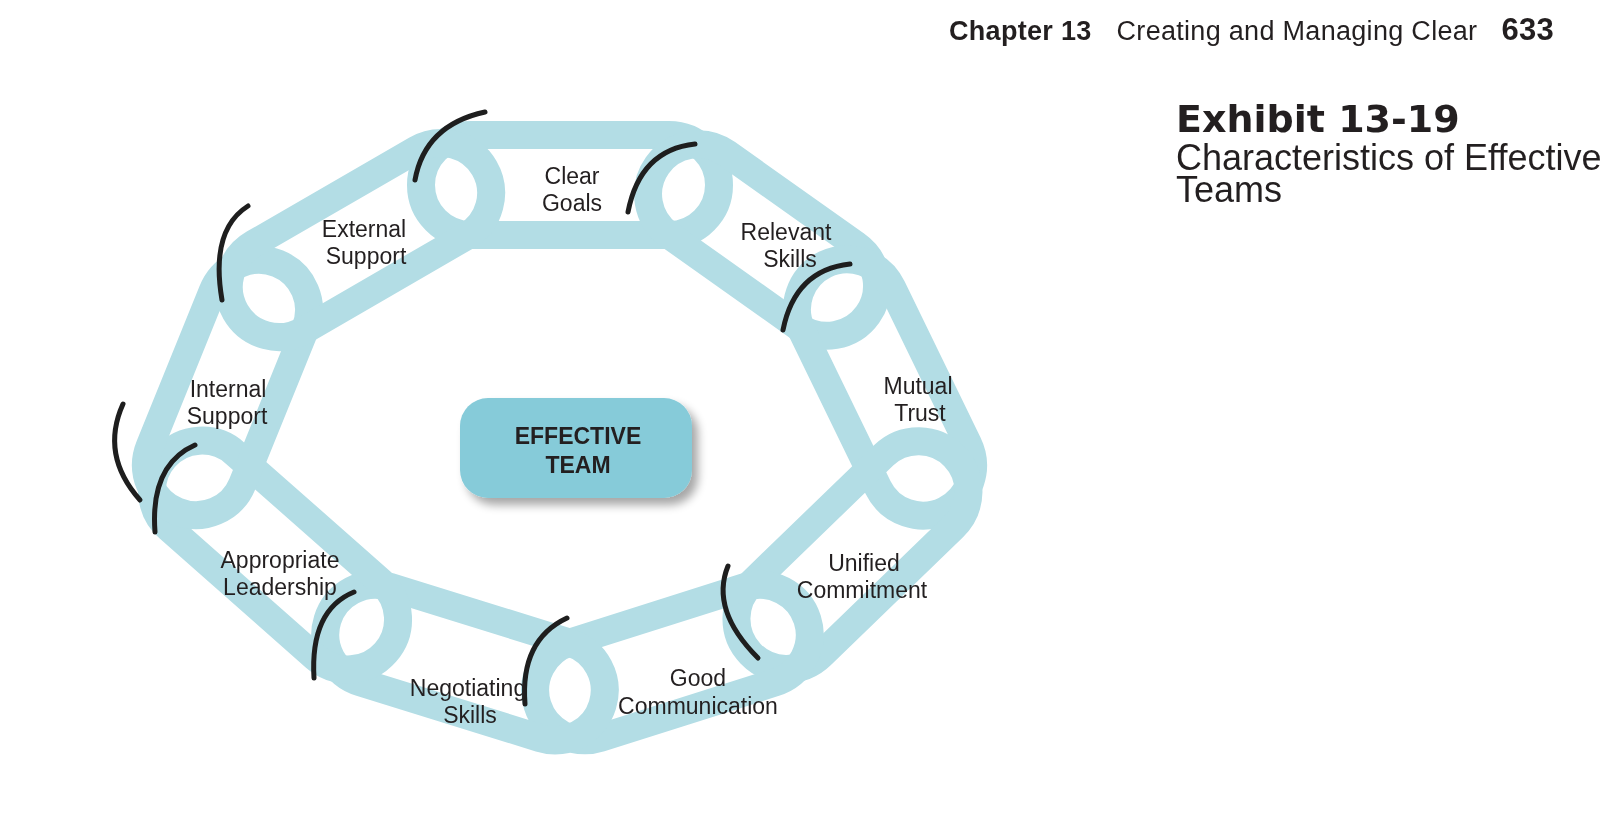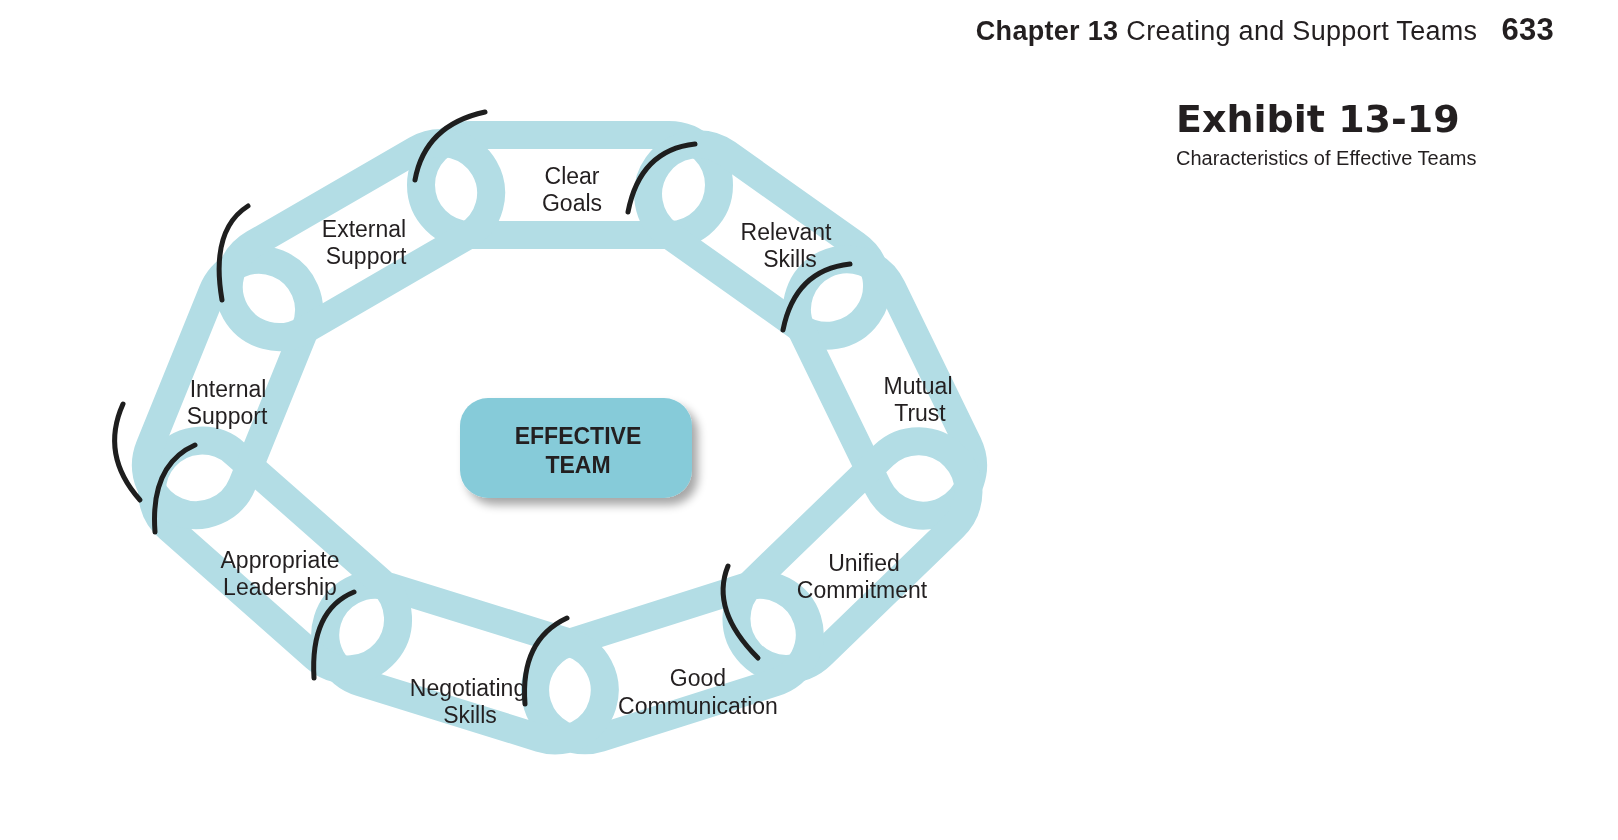--- a/index.html
+++ b/index.html
@@ -1,32 +1,32 @@
 <!DOCTYPE html>
 <html><head>
   <meta charset="utf-8">
   <style>
     html, body { margin: 0; padding: 0; background: #ffffff; }
     body { width: 1618px; height: 840px; position: relative; overflow: hidden; font-family: "Liberation Sans", sans-serif; }
     .running-head { position: absolute; top: 12px; right: 64px; font-family: "Liberation Sans", sans-serif; font-size: 27px; color: #231f20; white-space: nowrap; letter-spacing: 0.3px; }
-    .running-head .chapter { font-weight: bold; margin-right: 8px; }
+    .running-head .chapter { font-weight: bold; margin-right: 25px; }
     .running-head .title { font-weight: normal; margin-right: 24px; }
     .running-head .page { font-weight: bold; font-size: 31px; }
     .exhibit { position: absolute; left: 1176px; top: 96px; color: #231f20; }
     .exhibit .num { font-family: "DejaVu Sans", sans-serif; font-weight: bold; font-size: 38px; line-height: 46px; }
-    .exhibit .sub { font-family: "Liberation Sans", sans-serif; font-size: 20px; line-height: 32px; }
+    .exhibit .sub { font-family: "Liberation Sans", sans-serif; font-size: 36px; line-height: 32px; }
     svg#diagram { position: absolute; left: 0; top: 0; }
     .link-label { font-family: "Liberation Sans", sans-serif; font-size: 23px; fill: #231f20; text-anchor: middle; }
     .center-label { font-family: "Liberation Sans", sans-serif; font-size: 23px; font-weight: bold; fill: #231f20; text-anchor: middle; }
   </style>
 </head>
 <body>
 
 <div class="running-head">
-  <span class="chapter">Chapter 13</span><span class="title">Creating and Support Teams</span><span class="page">633</span>
+  <span class="chapter">Chapter 13</span><span class="title">Creating and Managing Clear</span><span class="page">633</span>
 </div>
 
 <div class="exhibit">
   <div class="num">Exhibit 13-19</div>
   <div class="sub">Characteristics of Effective Teams</div>
 </div>
 
 <svg id="diagram" width="1618" height="840">
   <defs>
     <filter id="shadow" x="-20%" y="-30%" width="150%" height="170%">

